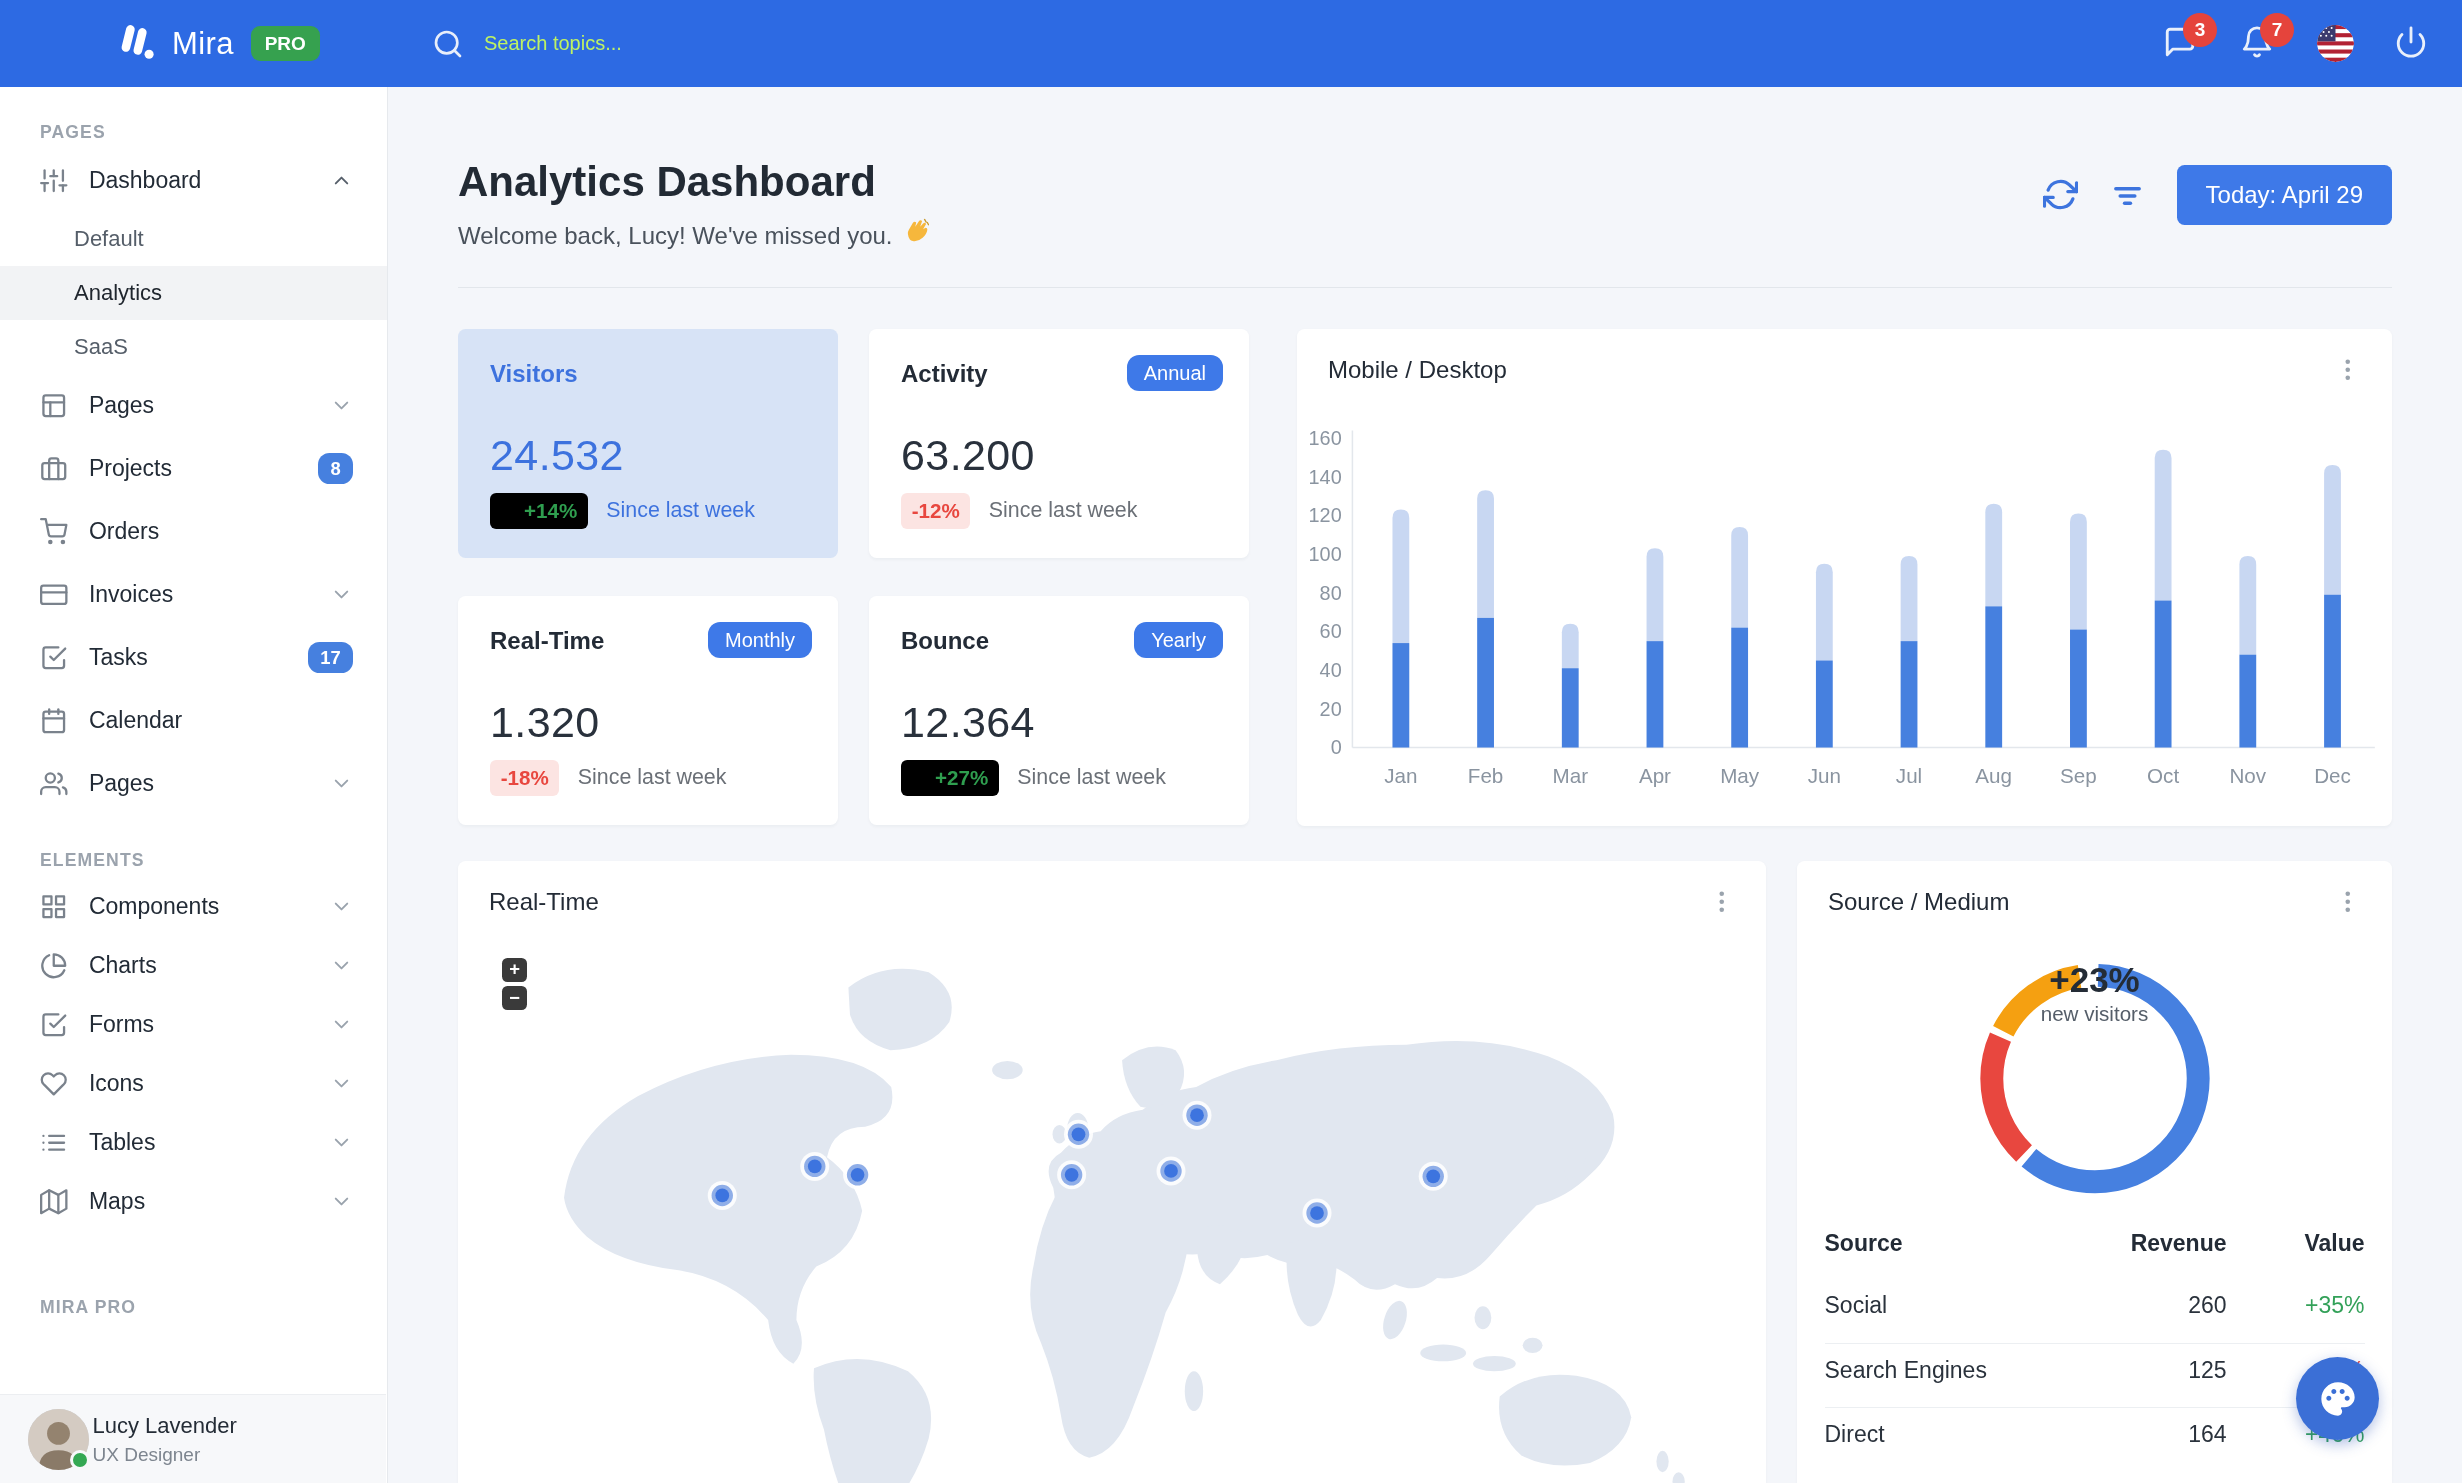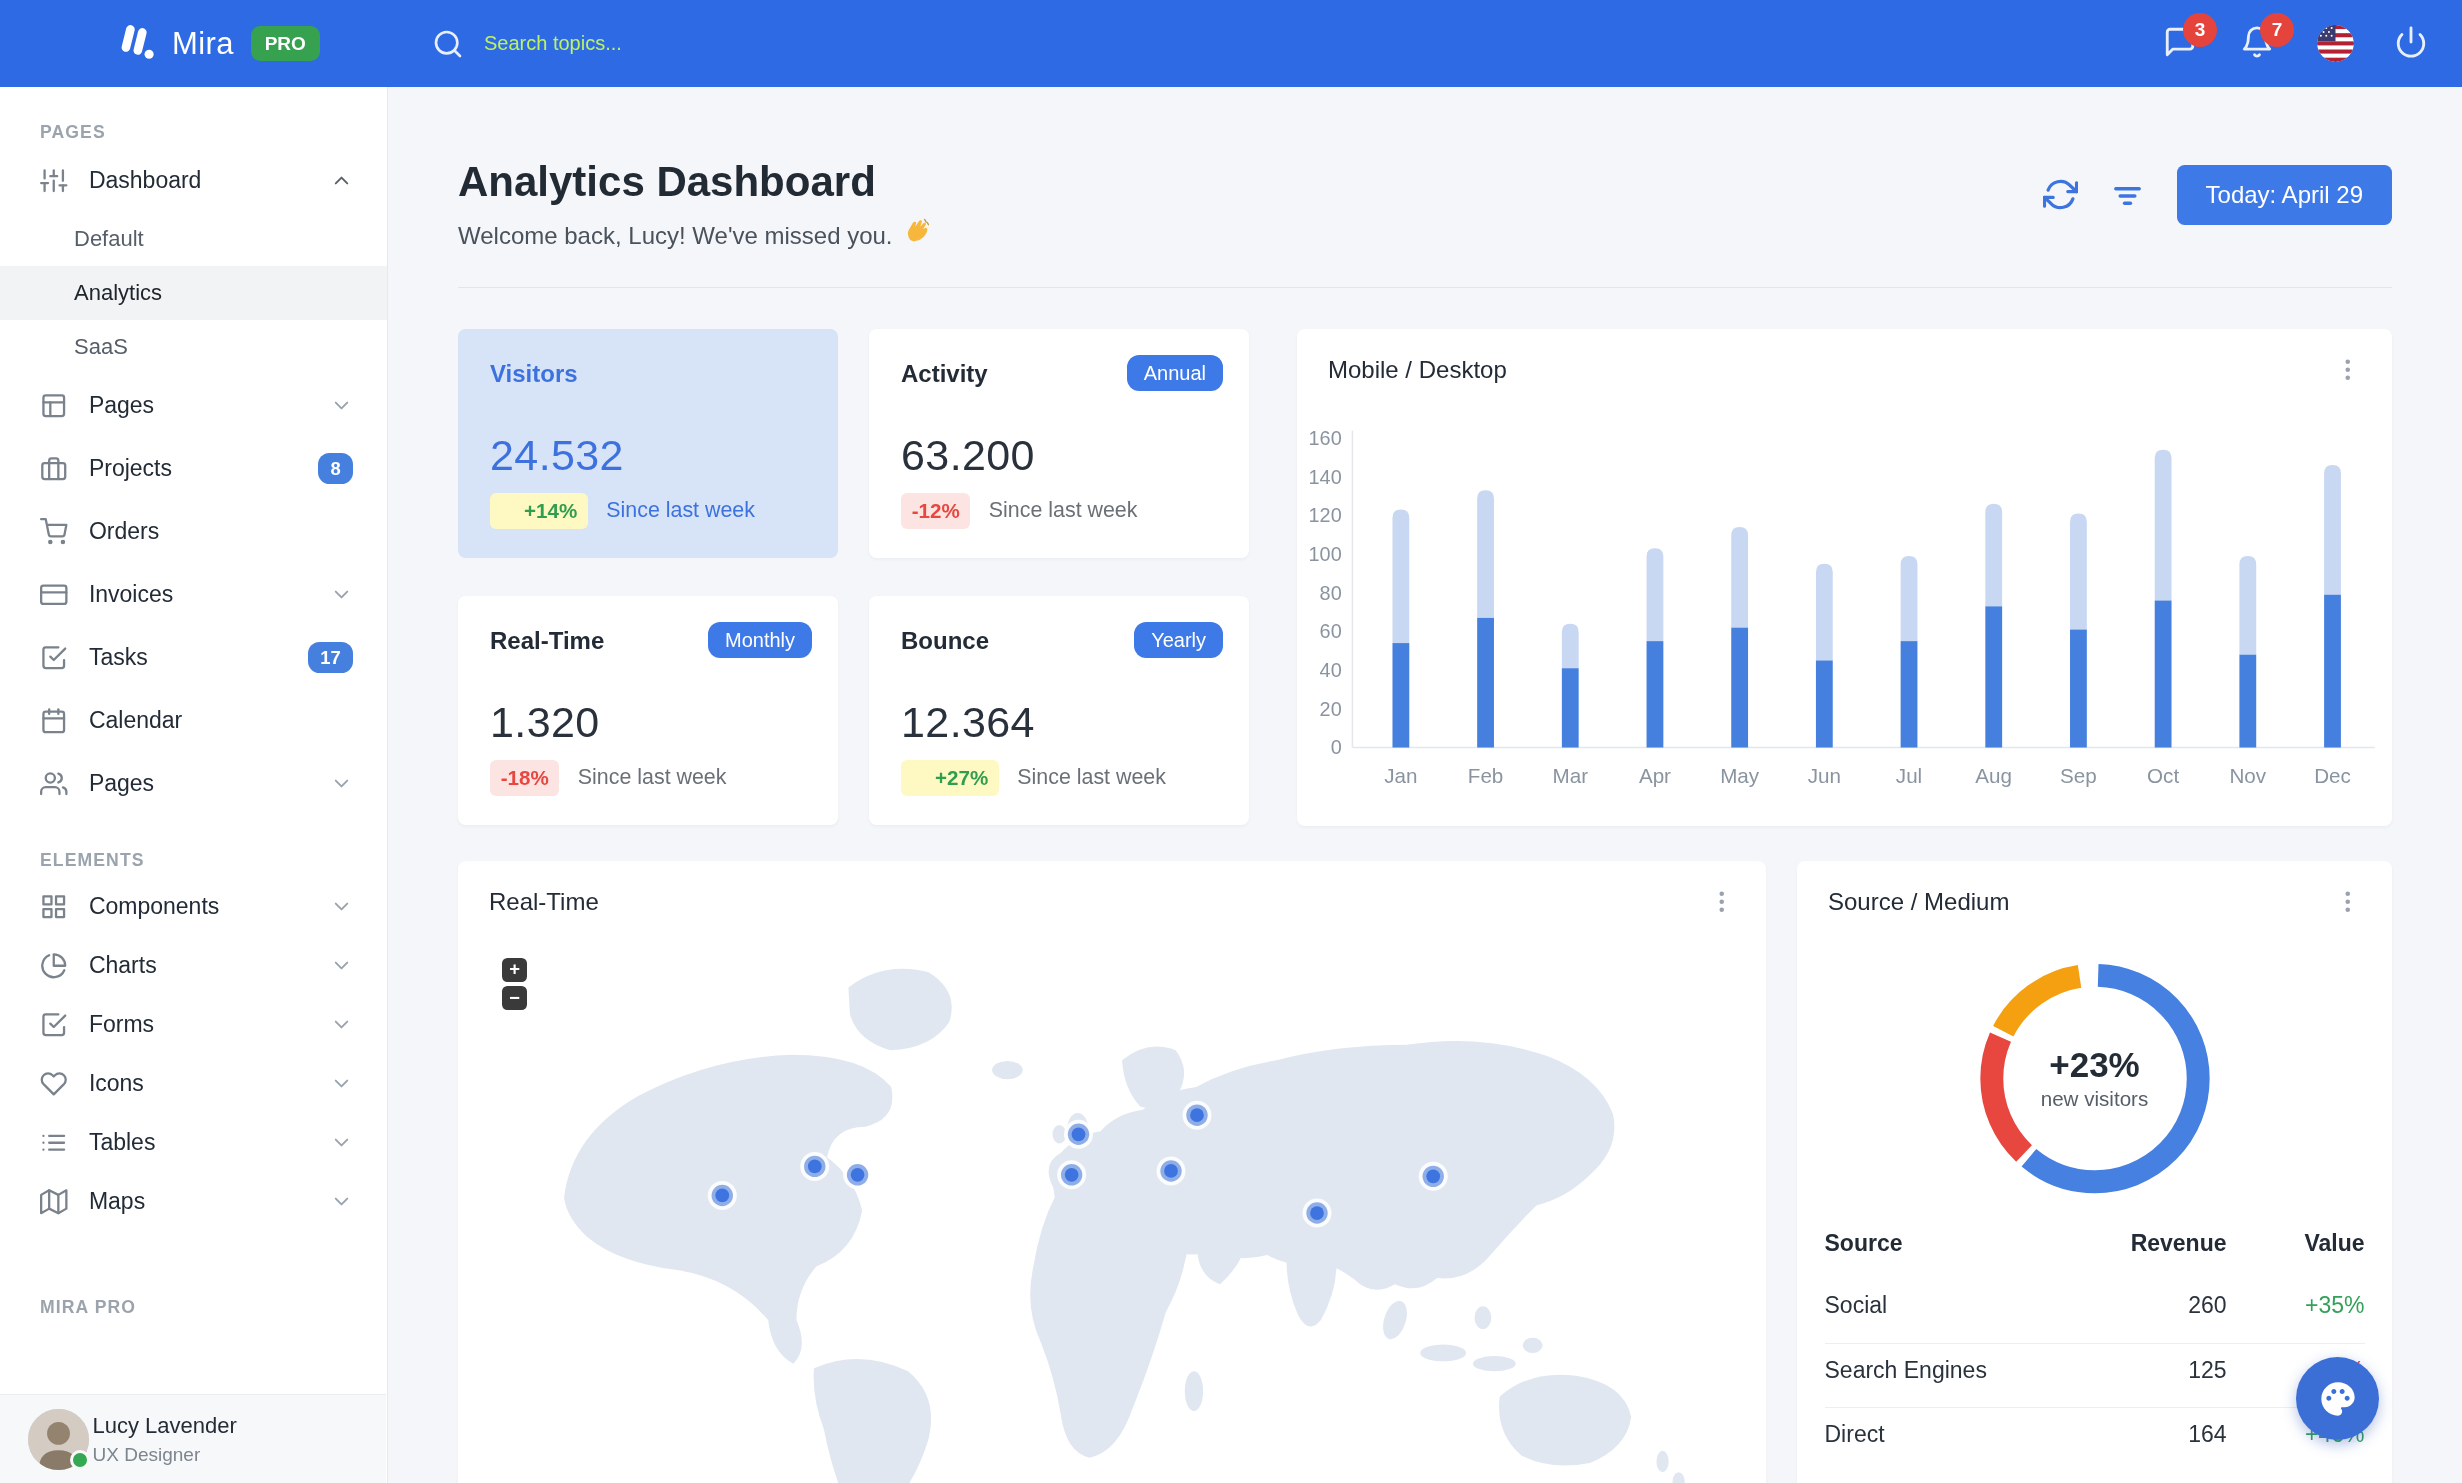--- a/index.html
+++ b/index.html
@@ -64,40 +64,40 @@
   .card { background:#fff; border-radius:7.6px; box-shadow:0 1.5px 3.1px rgba(30,40,60,.04); }
   .stat-card { width:380px; height:229px; padding:31px 32px; position:relative; }
   .stat-card.primary { background:#D7E3F6; box-shadow:none; }
   .stat-title { font-size:24px; font-weight:600; color:#232B36; }
   .stat-card.primary .stat-title { color:#3D72DE; }
   .stat-badge { position:absolute; right:26px; top:26px; background:#3E79E8; color:#fff; font-size:20px; border-radius:12.2px; padding:6.9px 17px; }
   .stat-value { font-size:43px; color:#29313C; margin-top:43px; letter-spacing:0.4px; }
   .stat-card.primary .stat-value { color:#3D72DE; }
   .stat-foot { position:absolute; left:32px; bottom:29px; display:flex; align-items:center; gap:18.4px; }
   .delta { font-size:20.6px; font-weight:600; border-radius:6.1px; padding:6.1px 10.7px; }
-  .delta.pos { color:#2F9E4F; background:#fef9c3;padding-left:34px; }
+  .delta.pos { color:#2F9E4F; background:#000000;padding-left:34px; }
   .delta.neg { color:#E8473F; background:#FCE4E2; }
   .stat-note { font-size:21.4px; color:#6B7077; }
   .stat-card.primary .stat-note { color:#3D72DE; }
 
   .chart-card { flex:1; height:497px; position:relative; }
   .card-title-row { display:flex; justify-content:space-between; align-items:flex-start; padding:27.5px 31px 0 31px; }
   .card-title { font-size:24px; font-weight:400; color:#232B36; }
   .kebab { width:27.5px; height:27.5px; color:#9AA3AD; cursor:pointer; }
   .chart-svg { position:absolute; left:0; top:80px; width:1092px; height:405px; }
 
   .grid-bottom { display:flex; gap:31px; margin-top:35px; height:673px; }
   .map-card { width:1308px; position:relative; overflow:hidden; }
   .map-zoom { position:absolute; left:44px; top:97px; display:flex; flex-direction:column; gap:4.6px; z-index:5; }
   .zbtn { width:25px; height:24px; background:#3A3A3A; color:#fff; border:none; border-radius:5.4px; font-size:18.4px; font-weight:700;
     display:flex; align-items:center; justify-content:center; cursor:pointer; line-height:1; }
   .map-svg { position:absolute; left:7.6px; top:73px; width:1277px; height:581px; }
   .src-card { flex:1; position:relative; }
   .donut-wrap { position:absolute; left:50%; top:99px; transform:translateX(-50%); width:237px; height:237px; }
-  .donut-center { position:absolute; inset:0; display:flex; flex-direction:column; align-items:center; justify-content:center; gap:2px; }
+  .donut-center { position:absolute; inset:0; display:flex; flex-direction:column; align-items:center; gap:2px; }
   .donut-pct { font-size:35px; font-weight:700; color:#242C36; }
   .donut-sub { font-size:20.6px; color:#555E69; }
   .src-table { position:absolute; left:27.5px; right:27.5px; top:369px; }
   .src-hrow, .src-row { display:flex; }
   .src-hrow { height:49px; }
   .src-hrow span { font-size:23px; font-weight:600; color:#232B36; }
   .src-row { height:64px; border-top:1.5px solid #ECEFF2; }
   .src-row:first-of-type { border-top:none; }
   .src-row span { font-size:23px; color:#2A323C;margin-top:13px; }
   .c-src { flex:1; }

